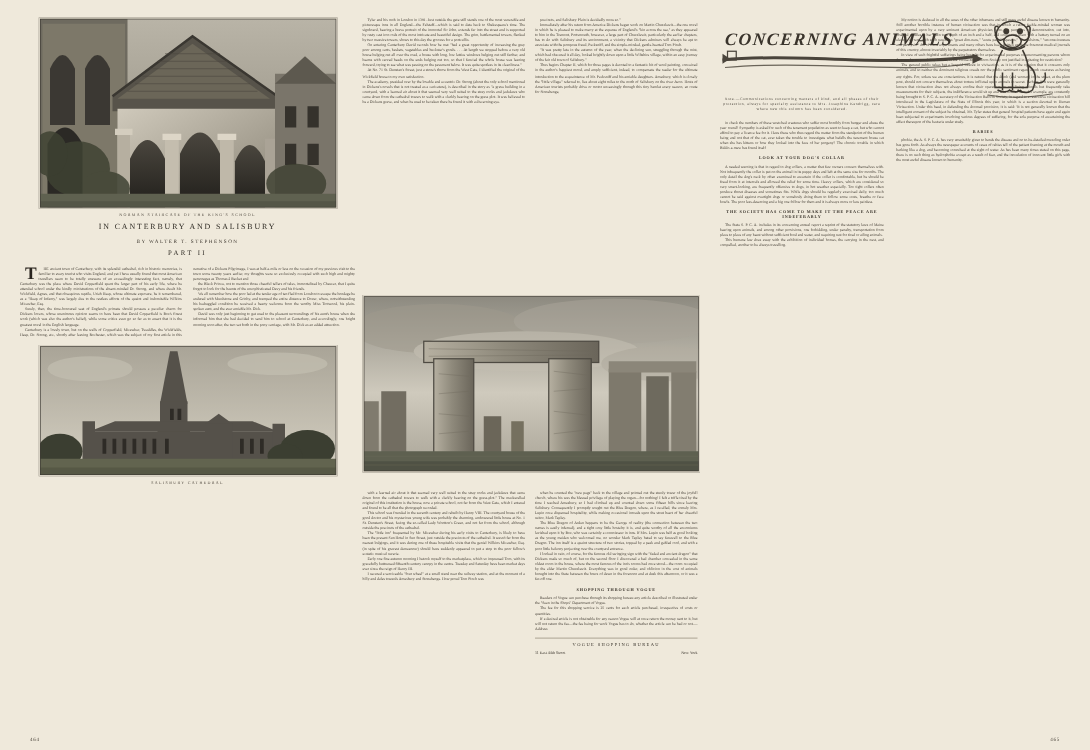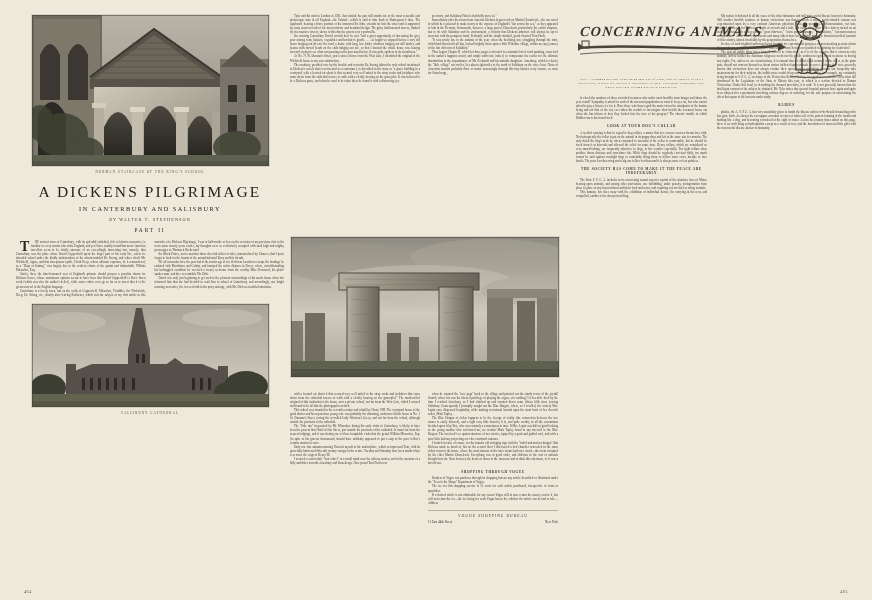--- a/index.html
+++ b/index.html
@@ -185,21 +185,20 @@
         </g>
 
         <rect x="0" y="140" width="237" height="11" fill="#5f6150"></rect>
         <rect x="0" y="146" width="237" height="5" fill="#545647"></rect>
 
         <rect x="0" y="0" width="237" height="151" fill="none" stroke="#3d3a33" stroke-width="1"></rect>
       </svg>
     </div>
     <div class="caption">NORMAN STAIRCASE OF THE KING'S SCHOOL</div>
 
-    <h1 class="article-title">A DICKENS PILGRIMAGE</h1>
     <div class="article-sub">IN CANTERBURY AND SALISBURY</div>
     <div class="article-byline">BY WALTER T. STEPHENSON</div>
     <div class="article-part">PART II</div>
 
     <div class="twocol body-text">
       <p><span class="dropcap">T</span><span>HE ancient town of Canterbury, with its splendid cathedral, rich in historic memories, is familiar to every tourist who visits England, and yet I have usually found that most American travellers seem to be totally unaware of an exceedingly interesting fact, namely, that Canterbury was the place where David Copperfield spent the larger part of his early life, where he attended school under the kindly ministrations of the absent-minded Dr. Strong, and where dwelt Mr. Wickfield, Agnes, and that obsequious reptile, Uriah Heep, whose ultimate exposure, be it remembered, as a "Heap of Infamy," was largely due to the restless efforts of the quaint and indomitable Wilkins Micawber, Esq.</span></p>
       <p>Surely, then, the time-honoured seat of England's primate should possess a peculiar charm for Dickens lovers, whose unanimous opinion seems to have been that David Copperfield is Boz's finest work (which was also the author's belief), while some critics even go so far as to assert that it is the greatest novel in the English language.</p>
       <p>Canterbury is a lovely town, but on the walls of Copperfield, Micawber, Twaddles, the Wickfields, Heep, Dr. Strong, etc., shortly after leaving Rochester, which was the subject of my first article in this narrative of a Dickens Pilgrimage, I was at half-a-mile or less on the occasion of my previous visit to the town some twenty years earlier, my thoughts were so exclusively occupied with such high and mighty personages as Thomas à Becket and</p>
       <p>the Black Prince, not to mention those cheerful tellers of tales, immortalized by Chaucer, that I quite forgot to look for the haunts of the uncophisticated Davy and his friends.</p>
       <p>We all remember how the poor lad at the tender age of ten fled from London to escape the bondage he endured with Murdstone and Grinby, and tramped the entire distance to Dover, where, notwithstanding his bedraggled condition he received a hearty welcome from the worthy Miss Trotwood, his plain-spoken aunt, and the ever amiable Mr. Dick.</p>

